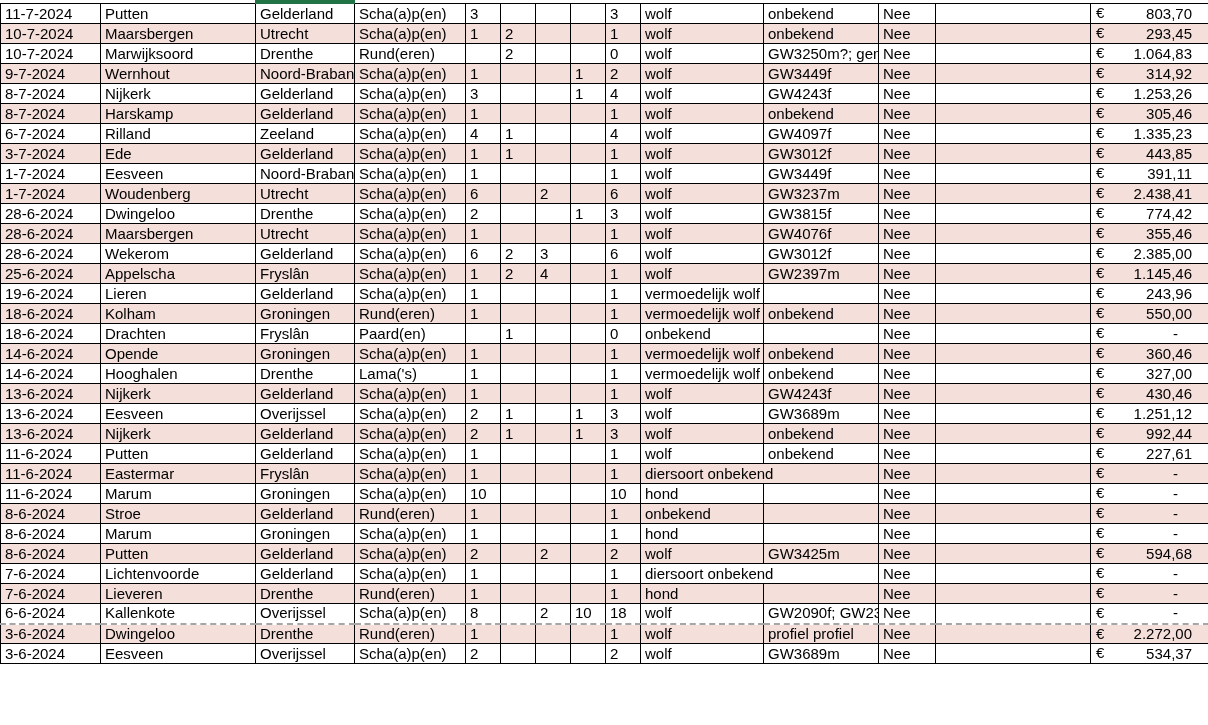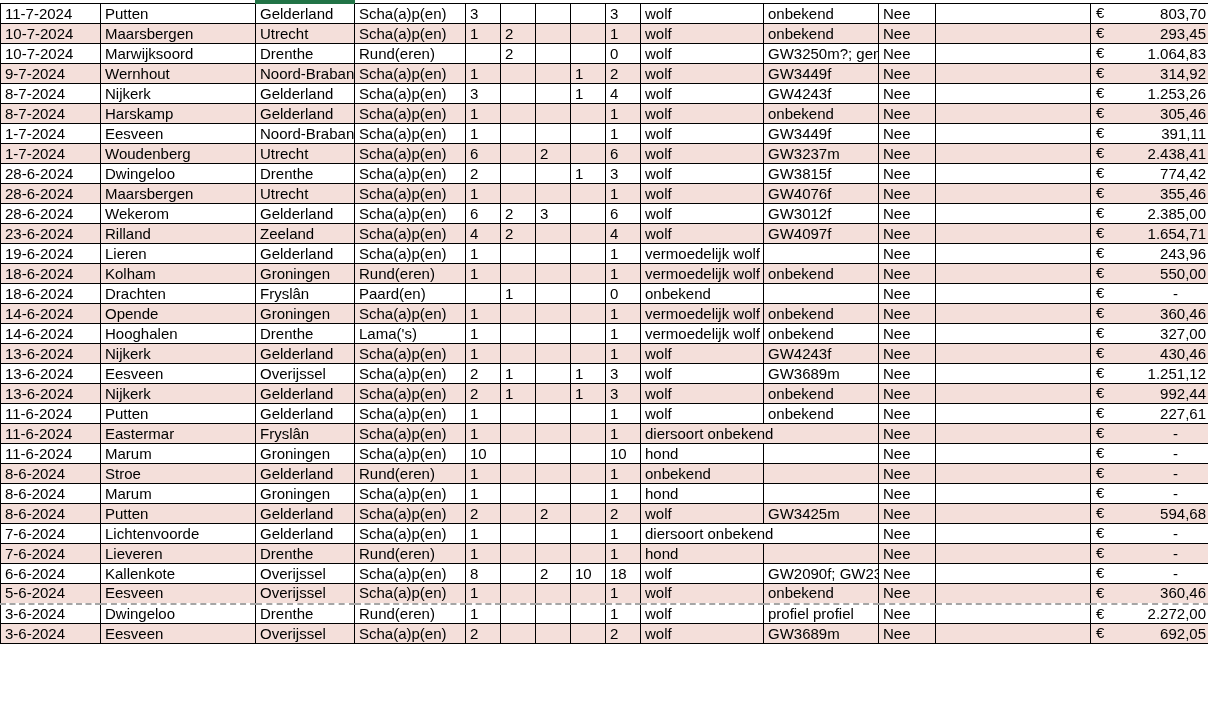--- a/index.html
+++ b/index.html
@@ -24,21 +24,21 @@
   tr{height:20px}
   td{
     box-sizing:border-box;height:20px;line-height:18px;
     border:1px solid #000;padding:0 1px 0 4px;
     white-space:nowrap;overflow:hidden;vertical-align:middle;
   }
   tr:nth-child(even) td{background:#f4dfda}
   tr.page-break td{border-top:2px dashed #a6a6a6}
   td.amount{position:relative;padding:0}
   td.amount .cur{position:absolute;left:5px;top:0}
-  td.amount .val{display:block;text-align:right;padding-right:2px}
+  td.amount .val{display:block;text-align:right;padding-right:16px}
   td.amount .val.dash{padding-right:30px}
 </style>
 <style>td{border-color:#000000}tr:nth-child(even) td{background:#f4dfda}tr.page-break td{border-top-color:#a6a6a6}</style></head>
 <body>
 
 <div class="sheet">
   <div class="sel-green" style="background: rgb(33, 115, 70);"></div>
   <table>
     <colgroup>
       <col class="c-date">
@@ -165,20 +165,58 @@
     <td>wolf</td>
     <td>onbekend</td>
     <td>Nee</td>
     <td></td>
     <td class="amount">
       <span class="cur">€</span>
       <span class="val">305,46</span>
     </td>
   </tr>
         <tr>
+    <td>6-7-2024</td>
+    <td>Rilland</td>
+    <td>Zeeland</td>
+    <td>Scha(a)p(en)</td>
+    <td>4</td>
+    <td>1</td>
+    <td></td>
+    <td></td>
+    <td>4</td>
+    <td>wolf</td>
+    <td>GW4097f</td>
+    <td>Nee</td>
+    <td></td>
+    <td class="amount">
+      <span class="cur">€</span>
+      <span class="val">1.335,23</span>
+    </td>
+  </tr>
+        <tr>
+    <td>3-7-2024</td>
+    <td>Ede</td>
+    <td>Gelderland</td>
+    <td>Scha(a)p(en)</td>
+    <td>1</td>
+    <td>1</td>
+    <td></td>
+    <td></td>
+    <td>1</td>
+    <td>wolf</td>
+    <td>GW3012f</td>
+    <td>Nee</td>
+    <td></td>
+    <td class="amount">
+      <span class="cur">€</span>
+      <span class="val">443,85</span>
+    </td>
+  </tr>
+        <tr>
     <td>1-7-2024</td>
     <td>Eesveen</td>
     <td>Noord-Brabant</td>
     <td>Scha(a)p(en)</td>
     <td>1</td>
     <td></td>
     <td></td>
     <td></td>
     <td>1</td>
     <td>wolf</td>
@@ -260,36 +298,36 @@
     <td>wolf</td>
     <td>GW3012f</td>
     <td>Nee</td>
     <td></td>
     <td class="amount">
       <span class="cur">€</span>
       <span class="val">2.385,00</span>
     </td>
   </tr>
         <tr>
-    <td>23-6-2024</td>
-    <td>Rilland</td>
-    <td>Zeeland</td>
-    <td>Scha(a)p(en)</td>
+    <td>25-6-2024</td>
+    <td>Appelscha</td>
+    <td>Fryslân</td>
+    <td>Scha(a)p(en)</td>
+    <td>1</td>
+    <td>2</td>
     <td>4</td>
-    <td>2</td>
-    <td></td>
-    <td></td>
-    <td>4</td>
-    <td>wolf</td>
-    <td>GW4097f</td>
-    <td>Nee</td>
-    <td></td>
-    <td class="amount">
-      <span class="cur">€</span>
-      <span class="val">1.654,71</span>
+    <td></td>
+    <td>1</td>
+    <td>wolf</td>
+    <td>GW2397m</td>
+    <td>Nee</td>
+    <td></td>
+    <td class="amount">
+      <span class="cur">€</span>
+      <span class="val">1.145,46</span>
     </td>
   </tr>
         <tr>
     <td>19-6-2024</td>
     <td>Lieren</td>
     <td>Gelderland</td>
     <td>Scha(a)p(en)</td>
     <td>1</td>
     <td></td>
     <td></td>
@@ -599,39 +637,20 @@
     <td>2</td>
     <td>10</td>
     <td>18</td>
     <td>wolf</td>
     <td>GW2090f; GW239</td>
     <td>Nee</td>
     <td></td>
     <td class="amount">
       <span class="cur">€</span>
       <span class="val dash">-</span>
-    </td>
-  </tr>
-        <tr>
-    <td>5-6-2024</td>
-    <td>Eesveen</td>
-    <td>Overijssel</td>
-    <td>Scha(a)p(en)</td>
-    <td>1</td>
-    <td></td>
-    <td></td>
-    <td></td>
-    <td>1</td>
-    <td>wolf</td>
-    <td>onbekend</td>
-    <td>Nee</td>
-    <td></td>
-    <td class="amount">
-      <span class="cur">€</span>
-      <span class="val">360,46</span>
     </td>
   </tr>
         <tr class="page-break">
     <td>3-6-2024</td>
     <td>Dwingeloo</td>
     <td>Drenthe</td>
     <td>Rund(eren)</td>
     <td>1</td>
     <td></td>
     <td></td>
@@ -655,18 +674,18 @@
     <td></td>
     <td></td>
     <td></td>
     <td>2</td>
     <td>wolf</td>
     <td>GW3689m</td>
     <td>Nee</td>
     <td></td>
     <td class="amount">
       <span class="cur">€</span>
-      <span class="val">692,05</span>
+      <span class="val">534,37</span>
     </td>
   </tr>
       </tbody>
   </table>
 </div>
 
 </body></html>

